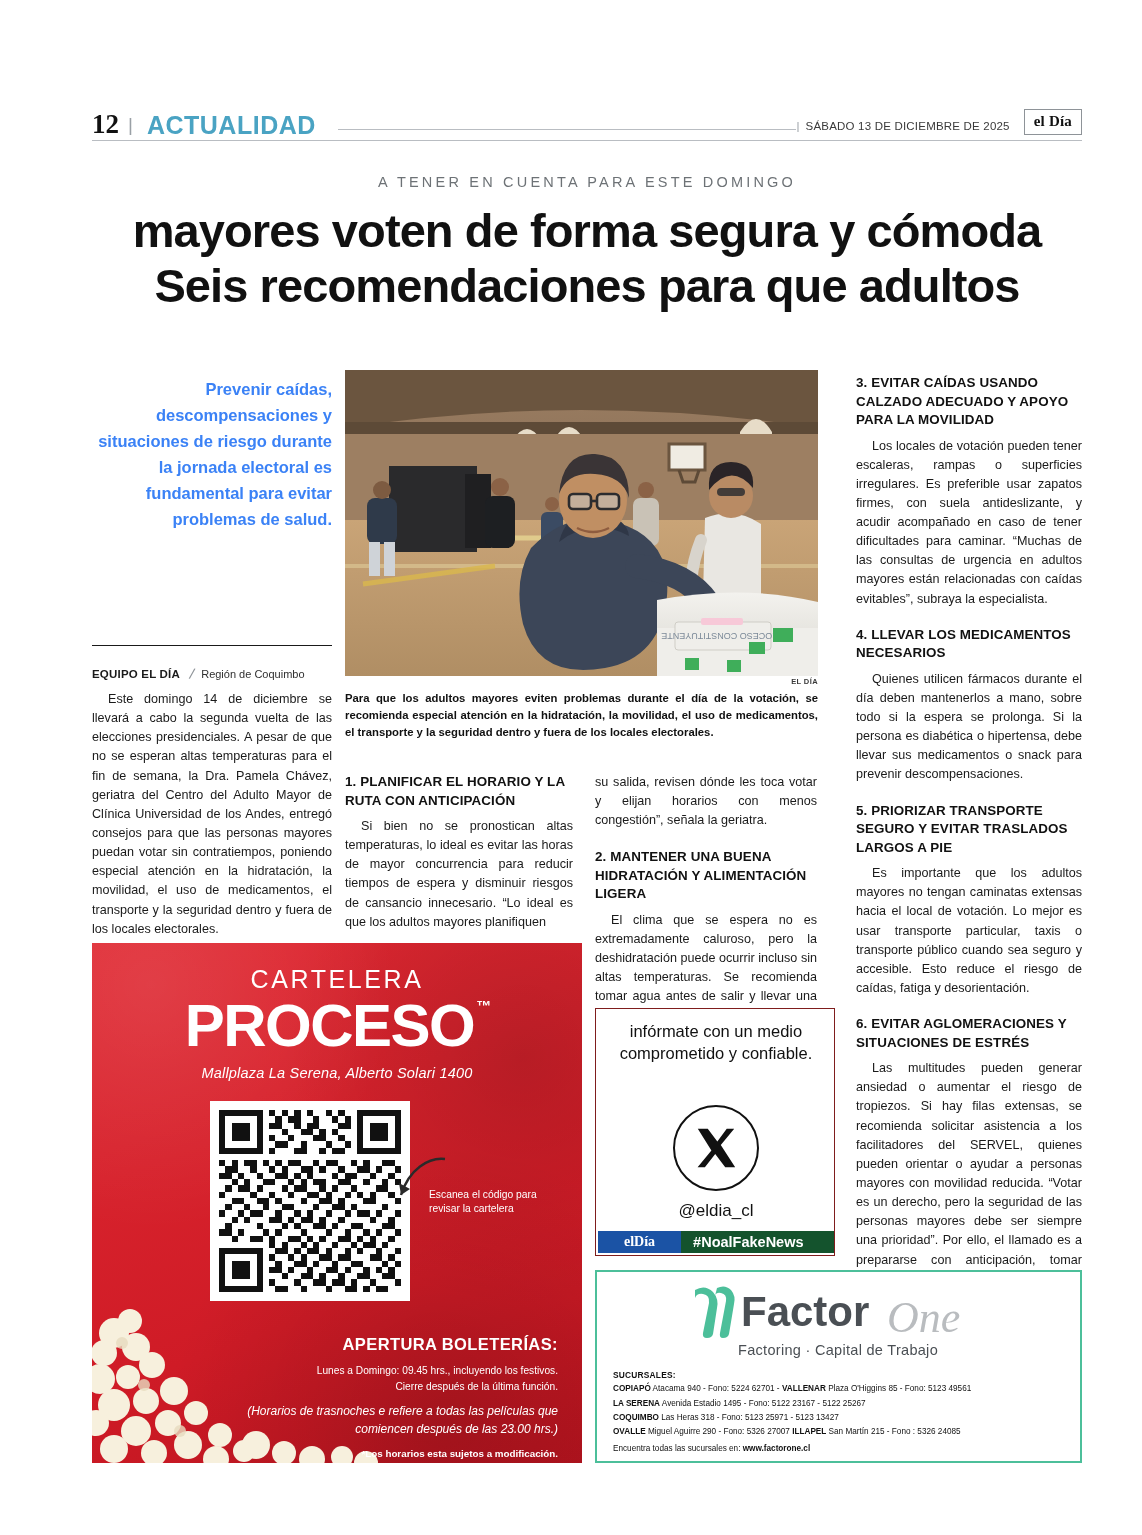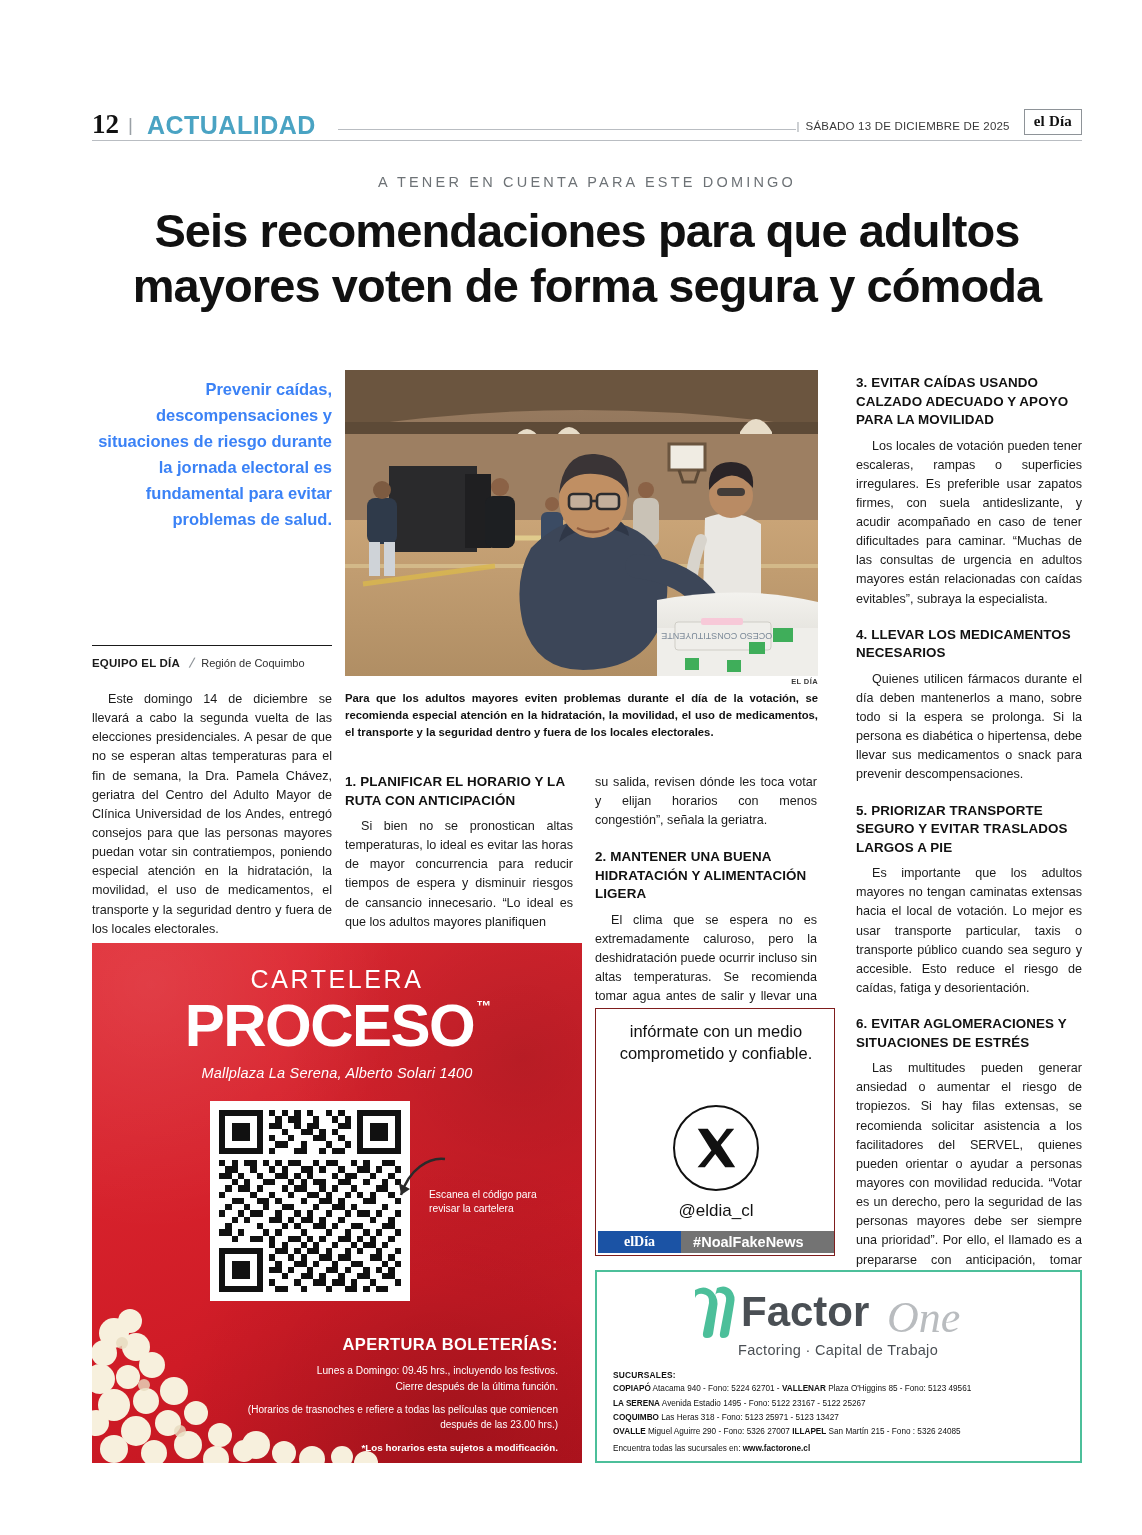--- a/index.html
+++ b/index.html
@@ -114,21 +114,21 @@
     line-height: 1.58;
     color: #3b82f6;
   }
   .byline {
     position: absolute;
     left: 76px; top: 637px;
     width: 240px;
     display: flex;
     align-items: center;
     border-top: 1.4px solid #1a1a1a;
-    padding-top: 8px;
+    padding-top: 19px;
   }
   .byline-name {
     font-weight: bold;
     font-size: 11.5px;
     letter-spacing: 0.2px;
   }
   .byline-slash {
     margin: 0 7px 0 10px;
     color: #8e9398;
     font-size: 15px;
@@ -293,21 +293,21 @@
     letter-spacing: 0.4px;
   }
   .cm-lines {
     position: absolute;
     left: 120px; top: 420px; width: 346px;
     text-align: right;
     color: #ffffff;
     font-size: 10.2px;
     line-height: 1.55;
   }
-  .cm-lines .ital { font-size: 10px; display: block; margin-top: 7px; }
+  .cm-lines .ital { font-style: italic; font-size: 12px; display: block; margin-top: 7px; }
   .cm-lines .note { display: block; margin-top: 7px; font-weight: bold; font-size: 9.8px; }
   .popcorn { position: absolute; }
 
   
   .ad-eldia {
     position: absolute;
     left: 579px; top: 1000px;
     width: 240px; height: 248px;
     background: #ffffff;
     border: 1px solid #7f1d1d;
@@ -334,21 +334,21 @@
     display: flex; align-items: stretch;
   }
   .ed-bar-left {
     background: #1b53a5; color: #fff;
     padding: 0 26px;
     display: flex; align-items: center;
     font-family: "Liberation Serif", serif;
     font-weight: bold; font-size: 14px;
   }
   .ed-bar-right {
-    background: #737373; color: #fff;
+    background: #14532d; color: #fff;
     flex: 1;
     display: flex; align-items: center;
     padding-left: 12px;
     font-weight: bold; font-size: 14.5px;
   }
 
   
   .ad-factor {
     position: absolute;
     left: 579px; top: 1262px;
@@ -384,22 +384,22 @@
     <span class="folio-bar">|</span>
     <span class="section-name">ACTUALIDAD</span>
     <span class="header-rule"></span>
     <span class="header-date"><span class="pipe">|</span><span>SÁBADO 13 DE DICIEMBRE DE 2025</span></span>
     <span class="brand">el Día</span>
   </div>
   <div class="header-bottom-rule"></div>
 
   <div class="kicker">A TENER EN CUENTA PARA ESTE DOMINGO</div>
   <div class="headline">
+    <div>mayores voten de forma segura y cómoda</div>
     <div>Seis recomendaciones para que adultos</div>
-    <div>mayores voten de forma segura y cómoda</div>
   </div>
 
   <div class="lead-block">Prevenir caídas, descompensaciones y situaciones de riesgo durante la jornada electoral es fundamental para evitar problemas de salud.</div>
 
   <div class="byline">
     <span class="byline-name">EQUIPO EL DÍA</span>
     <span class="byline-slash">/</span>
     <span class="byline-place">Región de Coquimbo</span>
   </div>
 

